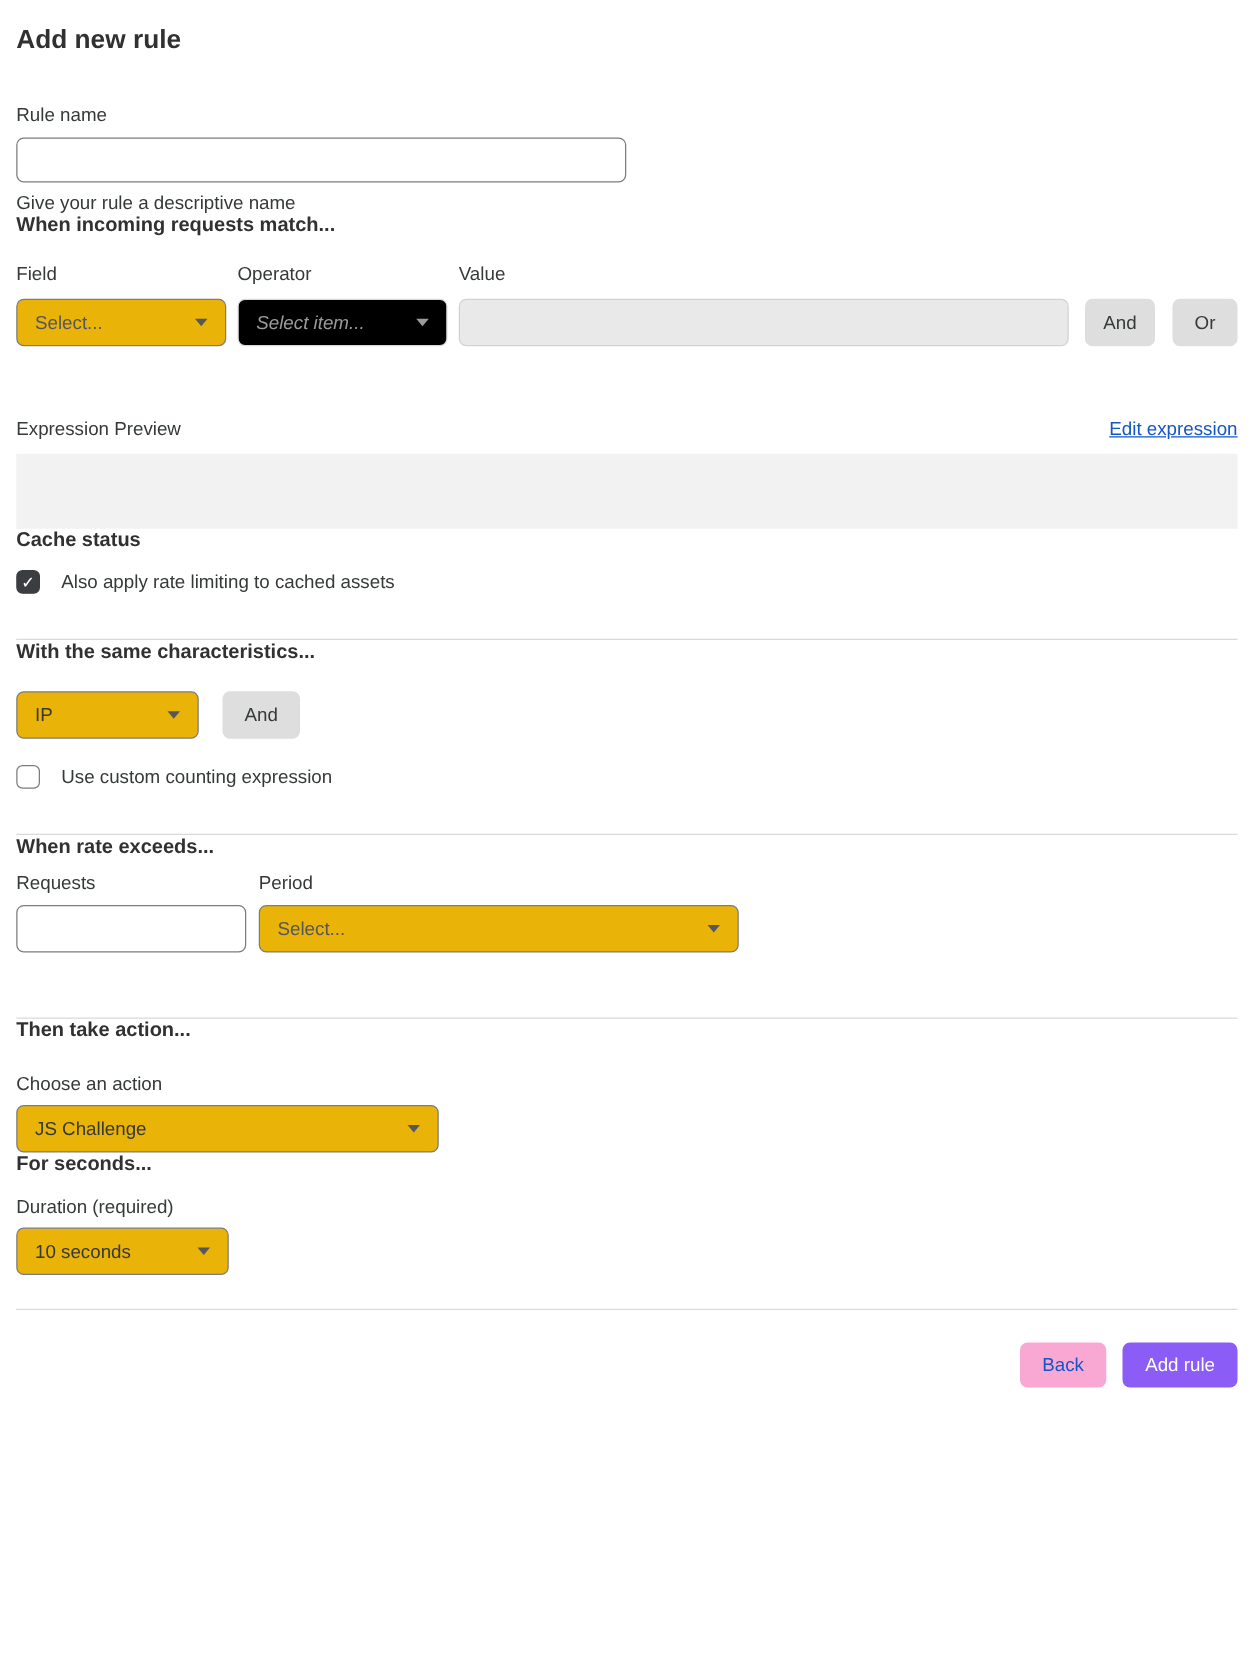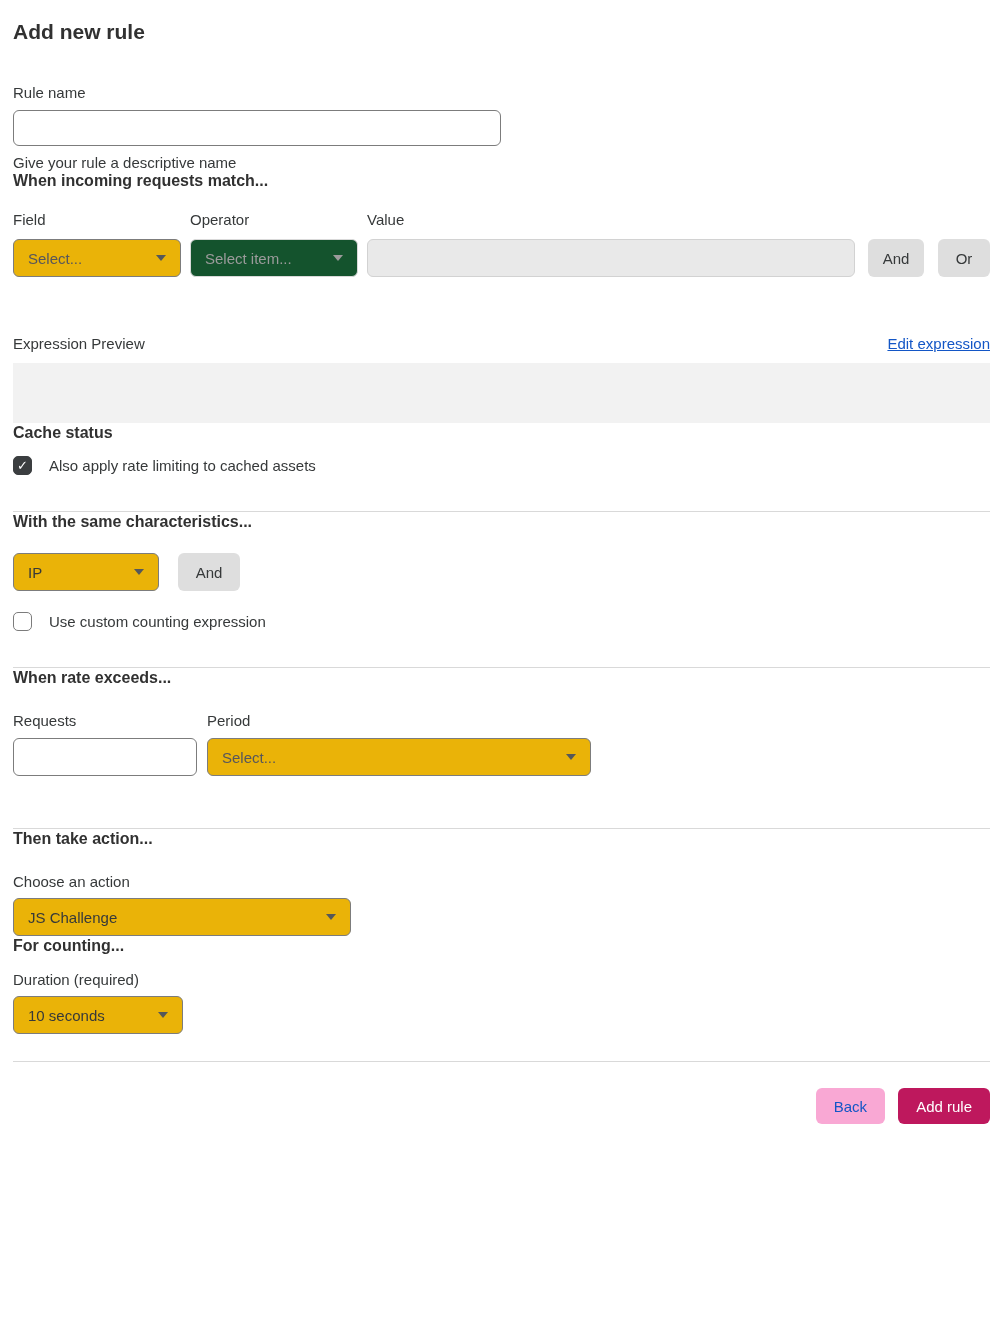--- a/index.html
+++ b/index.html
@@ -37,21 +37,21 @@
     height: 38px; border: 1px solid #7c7c7c; border-radius: 6px;
     padding: 0 14px; background: #eab308; cursor: pointer;
   }
   .select .select-text { font-size: 15px; color: #36393a; }
   .select .select-text.placeholder { color: #56565c; }
   .chevron {
     width: 0; height: 0; flex: none; margin-left: 8px;
     border-left: 5px solid transparent; border-right: 5px solid transparent;
     border-top: 6px solid #55585a;
   }
-  .select.disabled { background: #14532d; border-color: #d9d9d9; cursor: default; }
+  .select.disabled { background: #000000; border-color: #d9d9d9; cursor: default; font-style: italic; }
   .select.disabled .select-text { color: #9b9b9b; }
   .select.disabled .chevron { border-top-color: #9b9b9b; }
 
   
   .rule-name-label { margin-top: 41px; }
   .rule-name-input { margin-top: 9px; }
   .helper-text { margin-top: 8px; font-size: 15px; color: #36393a; }
 
   
   .match-heading { margin-top: 43px; }
@@ -101,21 +101,21 @@
 
   
   .char-heading { margin-top: 28px; }
   .char-row { display: flex; align-items: center; margin-top: 22px; }
   .char-select { width: 146px; }
   .char-and { margin-left: 19px; width: 62px; padding: 0; }
   .char-check-row { margin-top: 21px; }
 
   
   .rate-heading { margin-top: 37px; }
-  .rate-row { display: flex; margin-top: 26px; }
+  .rate-row { display: flex; margin-top: 12px; }
   .rate-col { display: flex; flex-direction: column; }
   .rate-col .lbl { margin-bottom: 9px; }
   .requests-input { width: 184px; height: 38px; }
   .period-col { margin-left: 10px; }
   .period-select { width: 384px; }
 
   
   .action-heading { margin-top: 36px; }
   .action-label { margin-top: 26px; }
   .action-select { margin-top: 8px; width: 338px; }
@@ -126,21 +126,21 @@
   .duration-select { margin-top: 8px; width: 170px; }
 
   
   .footer { display: flex; justify-content: flex-end; align-items: center; margin-top: 26px; }
   .back-btn {
     height: 36px; padding: 0 18px; border: none; border-radius: 6px;
     background: #f9a8d4; color: #1356c6; font-size: 15px; font-family: inherit; cursor: pointer;
   }
   .primary-btn {
     height: 36px; margin-left: 13px; padding: 0 18px; border: none; border-radius: 6px;
-    background: #be185d; color: #ffffff; font-size: 15px; font-family: inherit; cursor: pointer;
+    background: #8b5cf6; color: #ffffff; font-size: 15px; font-family: inherit; cursor: pointer;
   }
 </style>
 </head>
 <body>
 
 <div class="page">
 
   <h1 class="page-title">Add new rule</h1>
 
   <label class="lbl rule-name-label">Rule name</label>
@@ -220,21 +220,21 @@
 
   <hr class="divider div-3">
 
   <h2 class="section-heading action-heading">Then take action...</h2>
   <label class="lbl action-label">Choose an action</label>
   <div class="select action-select">
     <span class="select-text">JS Challenge</span>
     <span class="chevron"></span>
   </div>
 
-  <h2 class="section-heading duration-heading">For counting...</h2>
+  <h2 class="section-heading duration-heading">For seconds...</h2>
   <label class="lbl duration-label">Duration (required)</label>
   <div class="select duration-select">
     <span class="select-text">10 seconds</span>
     <span class="chevron"></span>
   </div>
 
   <hr class="divider div-4">
 
   <div class="footer">
     <button class="back-btn">Back</button>

